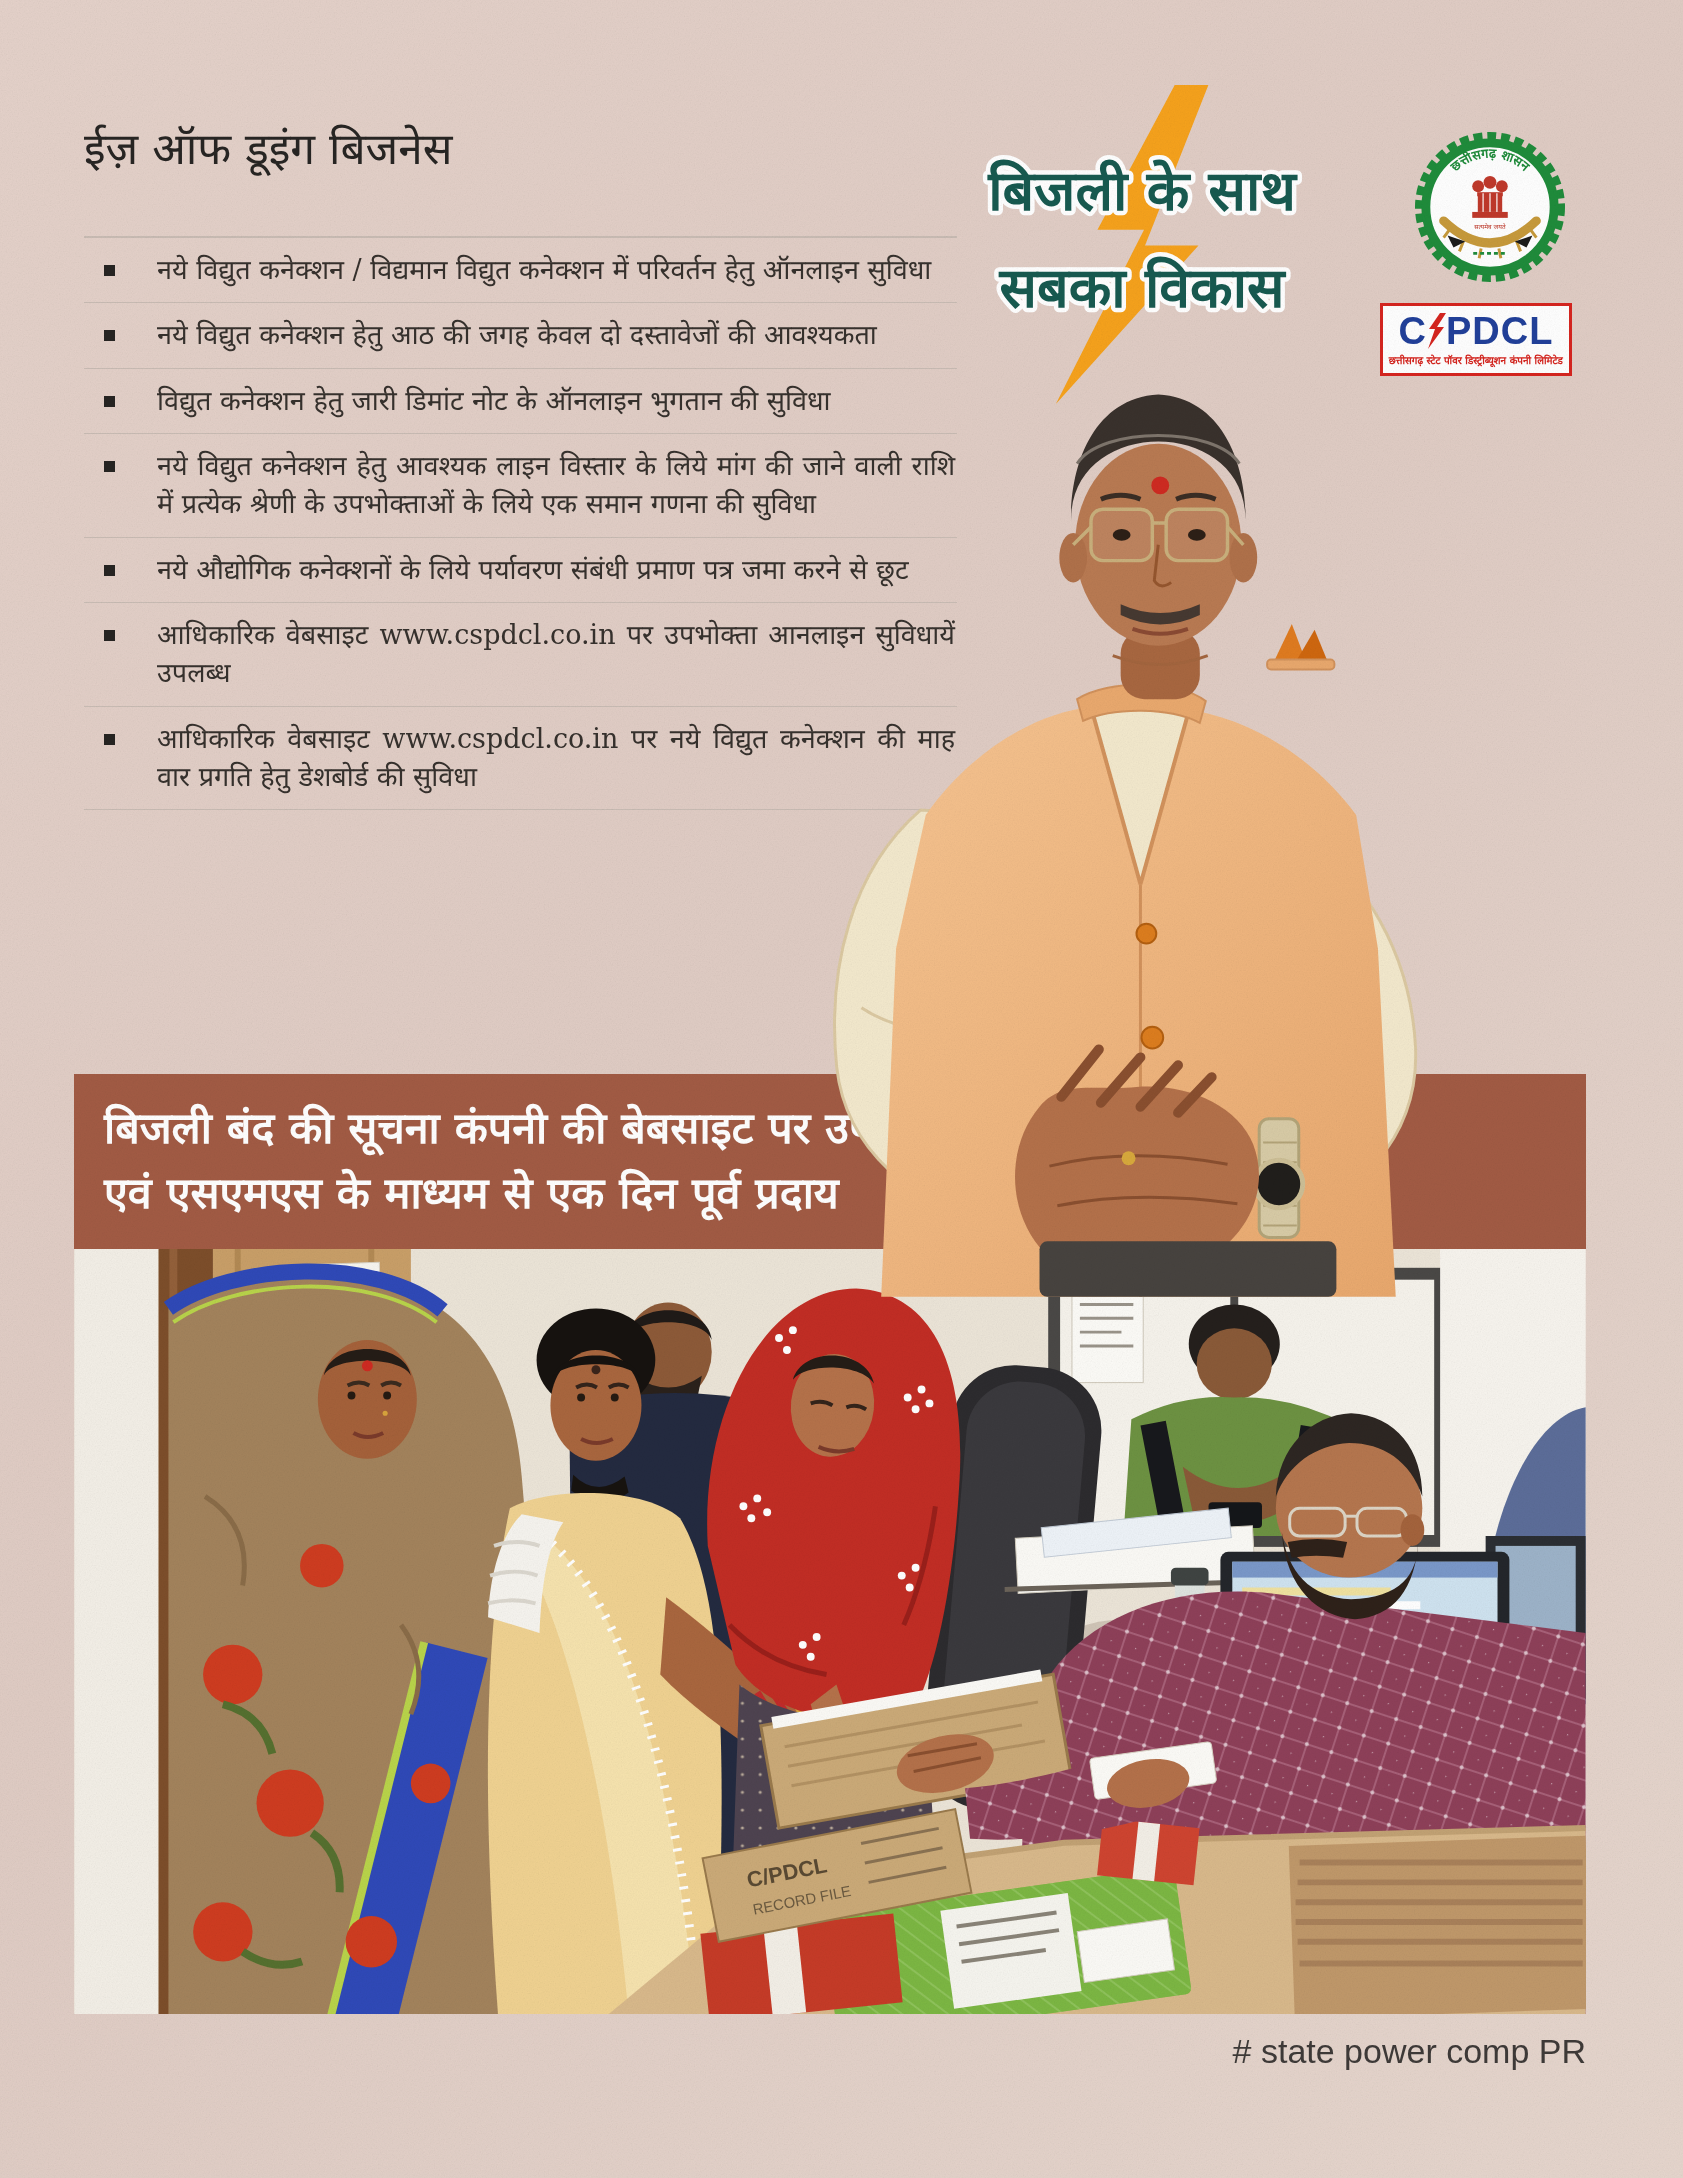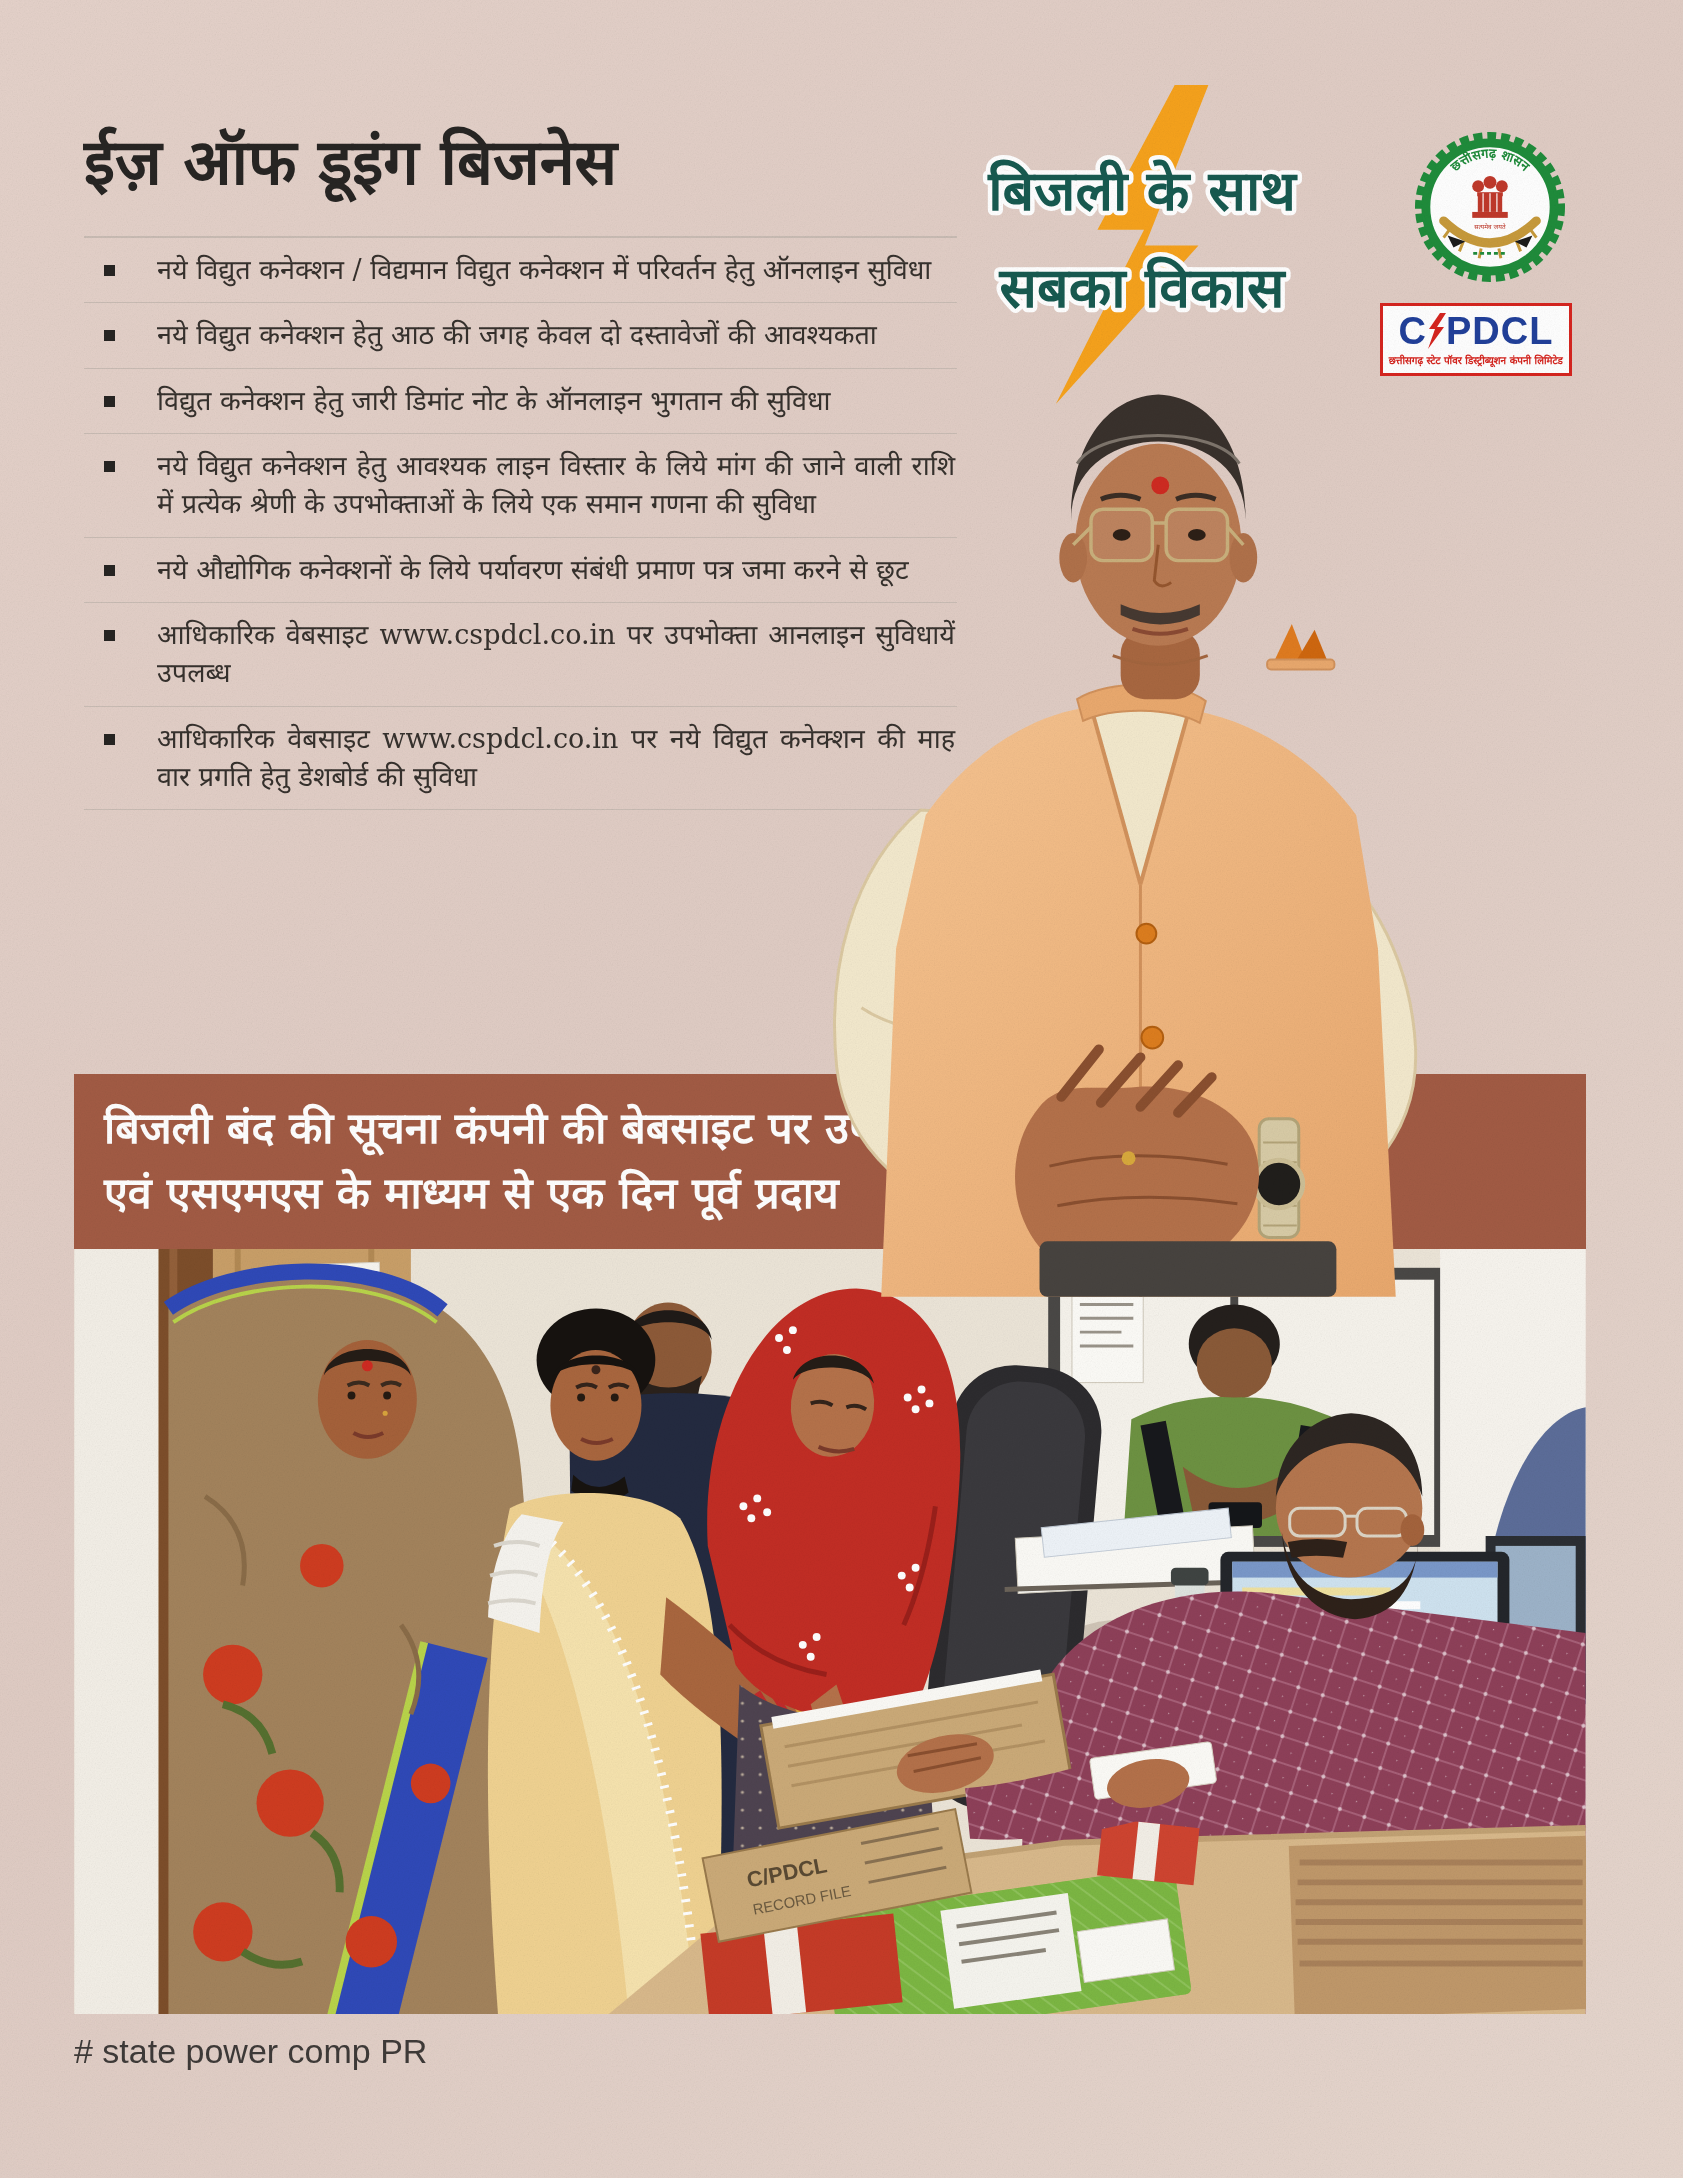--- a/index.html
+++ b/index.html
@@ -4,21 +4,21 @@
 <style>
   html,body{margin:0;padding:0;background:#e2cfc7;}
   .poster{position:relative;width:1683px;height:2178px;overflow:hidden;
     background:linear-gradient(135deg,#e5d2ca 0%,#e0ccc4 45%,#e6d6cd 100%);
     font-family:"DejaVu Sans",sans-serif;}
   .texture{position:absolute;left:0;top:0;width:1683px;height:2178px;z-index:40;
     pointer-events:none;opacity:.14;mix-blend-mode:multiply;}
 
   
   .title{position:absolute;left:84px;top:117px;width:871px;z-index:3;
-    font-size:63px;font-weight:bold;color:#272523;letter-spacing:0px;
+    font-size:44px;font-weight:normal;color:#272523;letter-spacing:0px;
     font-family:"DejaVu Sans",sans-serif;}
   .benefits{position:absolute;left:84px;top:236px;width:873px;z-index:3;
     list-style:none;margin:0;padding:0;border-top:2px solid #c9bcb4;}
   .benefits li{position:relative;padding:13px 2px 13px 73px;
     border-bottom:1.5px solid #c9bcb4;
     font-family:"DejaVu Serif","DejaVu Sans",serif;
     font-size:27px;line-height:1.42;color:#36312d;text-align:justify;}
   .benefits li::before{content:"";position:absolute;left:20px;top:27px;
     width:11px;height:11px;background:#262422;}
 
@@ -41,21 +41,21 @@
     background:#a25b44;z-index:1;}
   .banner-text{position:absolute;left:30px;top:22px;width:871px;color:#ffffff;
     font-weight:bold;font-size:43px;line-height:1.5;
     font-family:"DejaVu Sans",sans-serif;}
 
   
   .cm-wrap{position:absolute;left:713px;top:315px;width:752px;height:982px;z-index:5;}
   .photo-wrap{position:absolute;left:74px;top:1249px;width:1512px;height:765px;z-index:2;}
 
   .caption{position:absolute;left:74px;top:2032px;width:1512px;z-index:3;
-    text-align:left;font-size:34px;color:#3e3a38;
+    text-align:right;font-size:34px;color:#3e3a38;
     font-family:"Liberation Sans",sans-serif;}
 </style>
 </head>
 <body>
 
 <div class="poster">
 
   <div class="title">ईज़ ऑफ डूइंग बिजनेस</div>
   <ul class="benefits">
     <li>नये विद्युत कनेक्शन / विद्यमान विद्युत कनेक्शन में परिवर्तन हेतु ऑनलाइन सुविधा</li>

